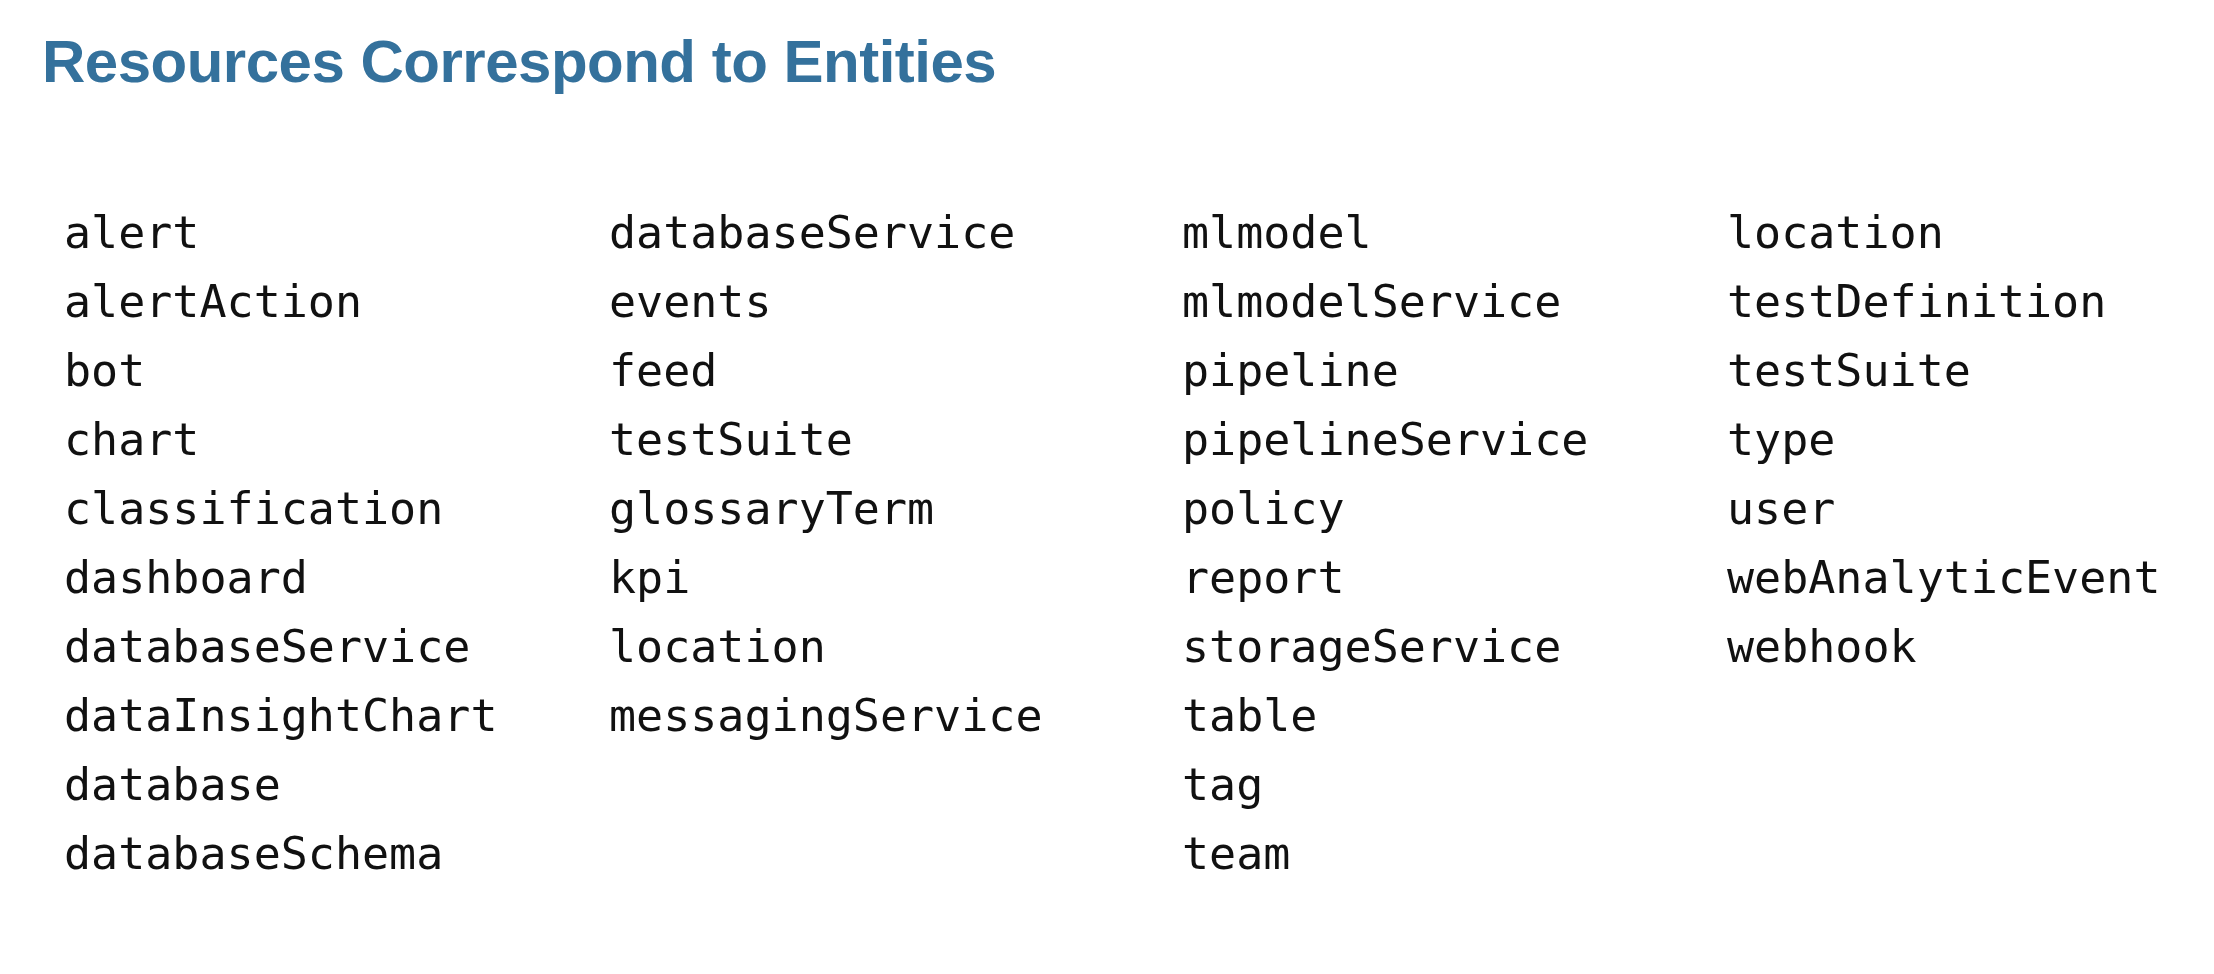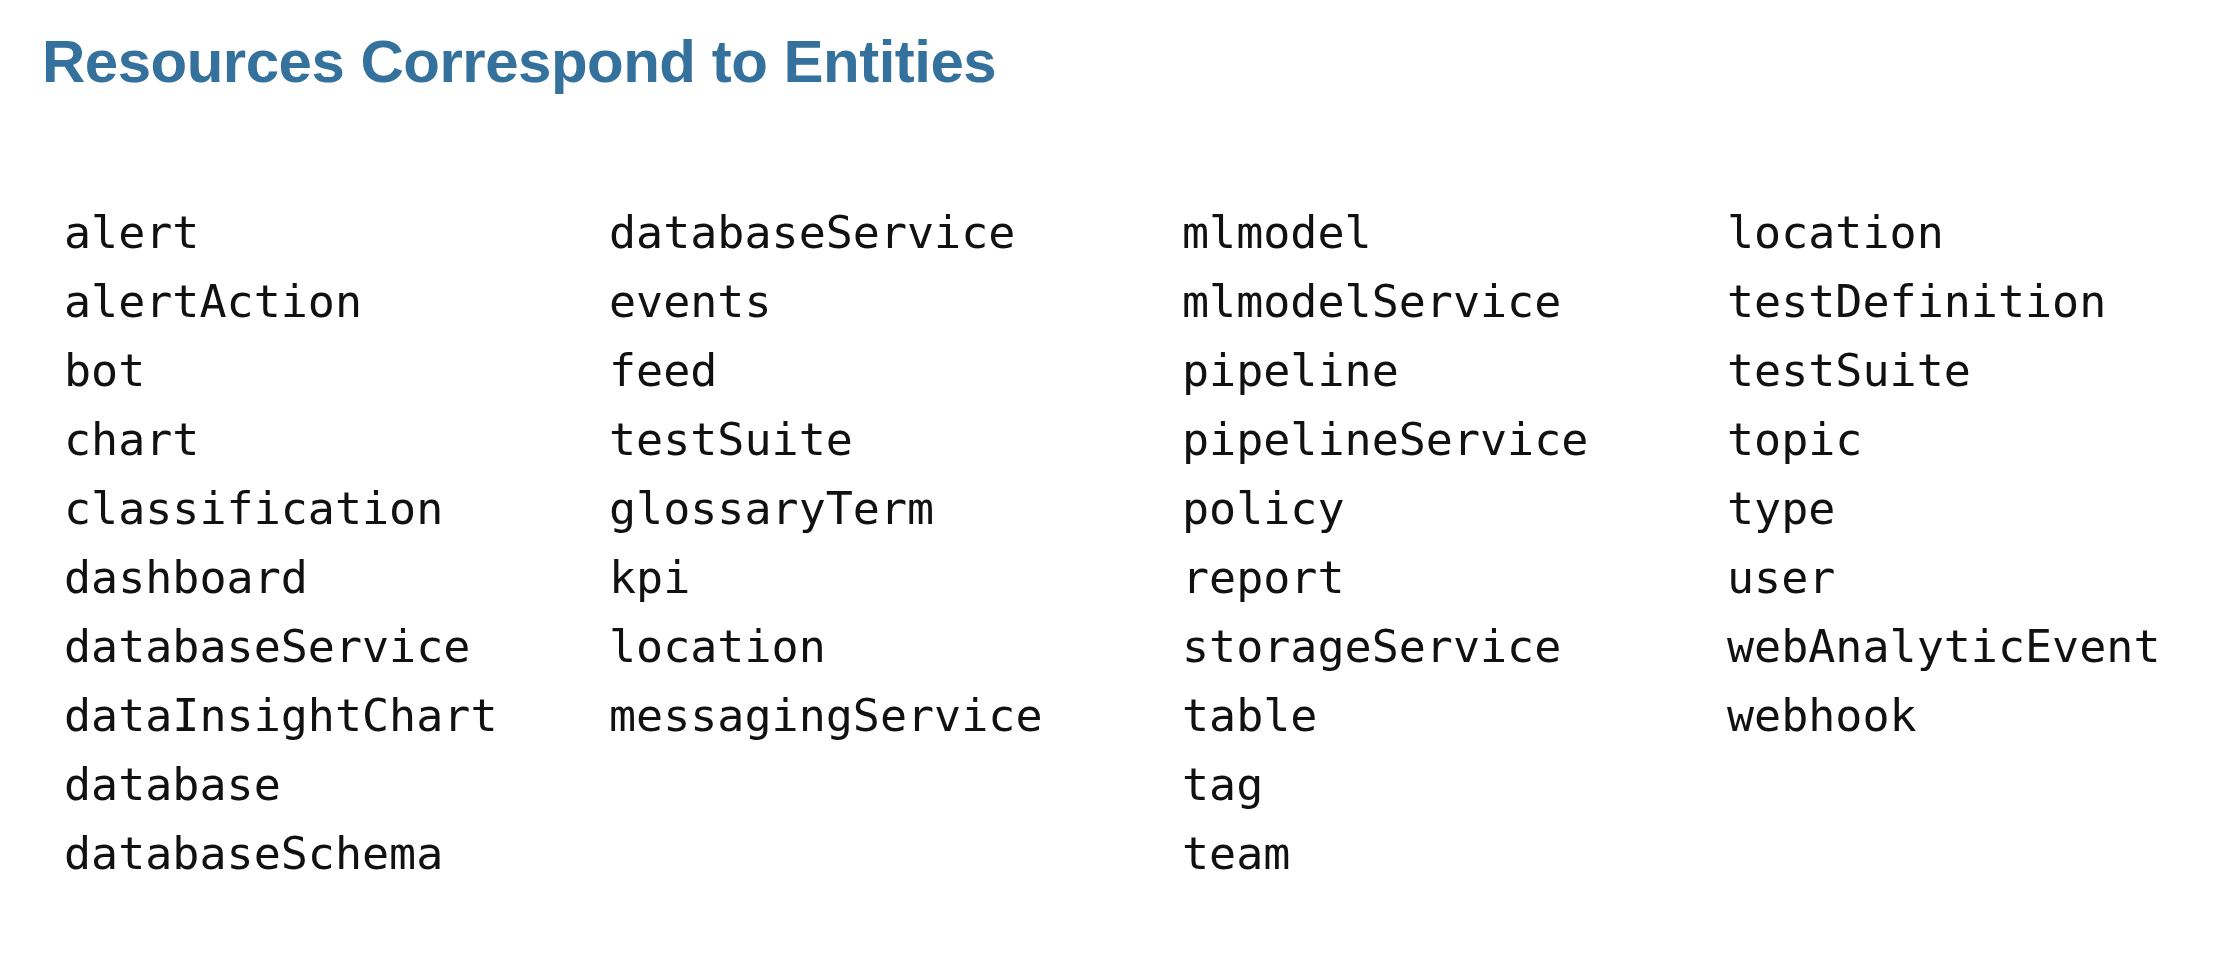--- a/index.html
+++ b/index.html
@@ -88,20 +88,19 @@
         <div class="item">report</div>
         <div class="item">storageService</div>
         <div class="item">table</div>
         <div class="item">tag</div>
         <div class="item">team</div>
       </div>
       <div class="col">
         <div class="item">location</div>
         <div class="item">testDefinition</div>
         <div class="item">testSuite</div>
-        <div class="item">topic</div>
         <div class="item">type</div>
         <div class="item">user</div>
         <div class="item">webAnalyticEvent</div>
         <div class="item">webhook</div>
       </div>
     </div>
 </div>
 
 </body></html>

